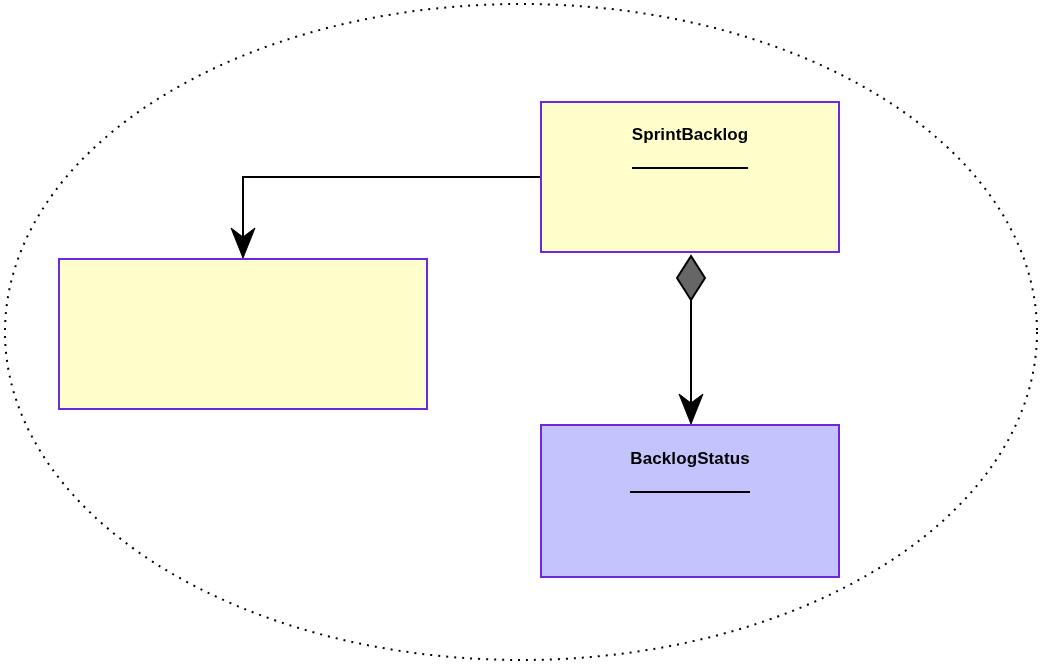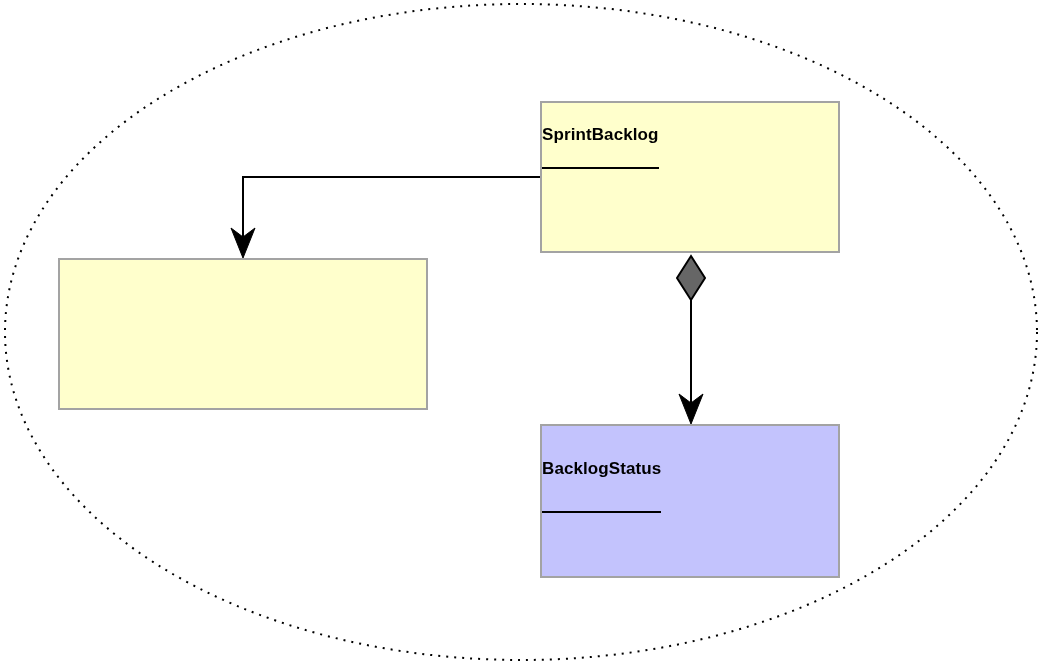--- a/index.html
+++ b/index.html
@@ -22,22 +22,24 @@
   #diagram-svg {
     position: absolute;
     left: 0;
     top: 0;
     width: 1044px;
     height: 668px;
   }
   .uml-class {
     position: absolute;
     box-sizing: border-box;
-    border: 2px solid #a3a3a3;
+    border: 2px solid #6d28d9;
     display: flex;
+    flex-direction: column;
+    align-items: center;
   }
   .uml-title {
     box-sizing: border-box;
     display: flex;
     align-items: center;
     justify-content: center;
     border-bottom: 2px solid #000000;
     font-weight: bold;
     font-size: 17px;
     color: #000000;
@@ -63,21 +65,21 @@
     background: #ffffcc;
   }
   #class-sprintbacklogassignment .uml-title { height: 66px; }
   #class-backlogstatus {
     left: 540px;
     top: 424px;
     width: 300px;
     height: 154px;
     background: #c3c3fd;
   }
-  #class-backlogstatus .uml-title { height: 87px; }
+  #class-backlogstatus .uml-title { height: 67px; }
 </style>
 </head>
 <body>
 
 <div id="canvas">
 
   <svg id="diagram-svg" viewBox="0 0 1044 668" xmlns="http://www.w3.org/2000/svg">
 
     <ellipse cx="521" cy="332" rx="516" ry="328" fill="none" stroke="#000000" stroke-width="2" stroke-dasharray="2 6" stroke-linecap="butt"></ellipse>
 

